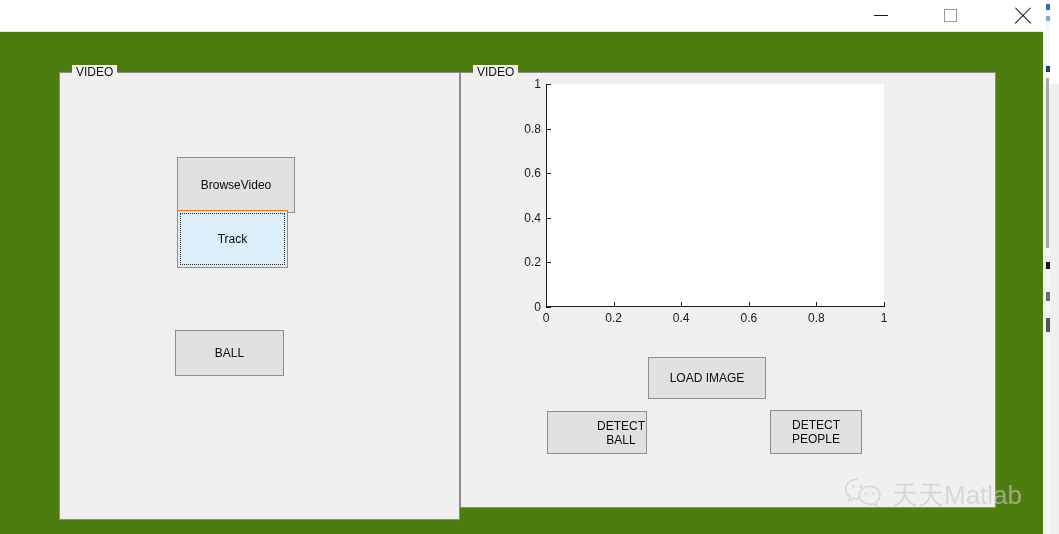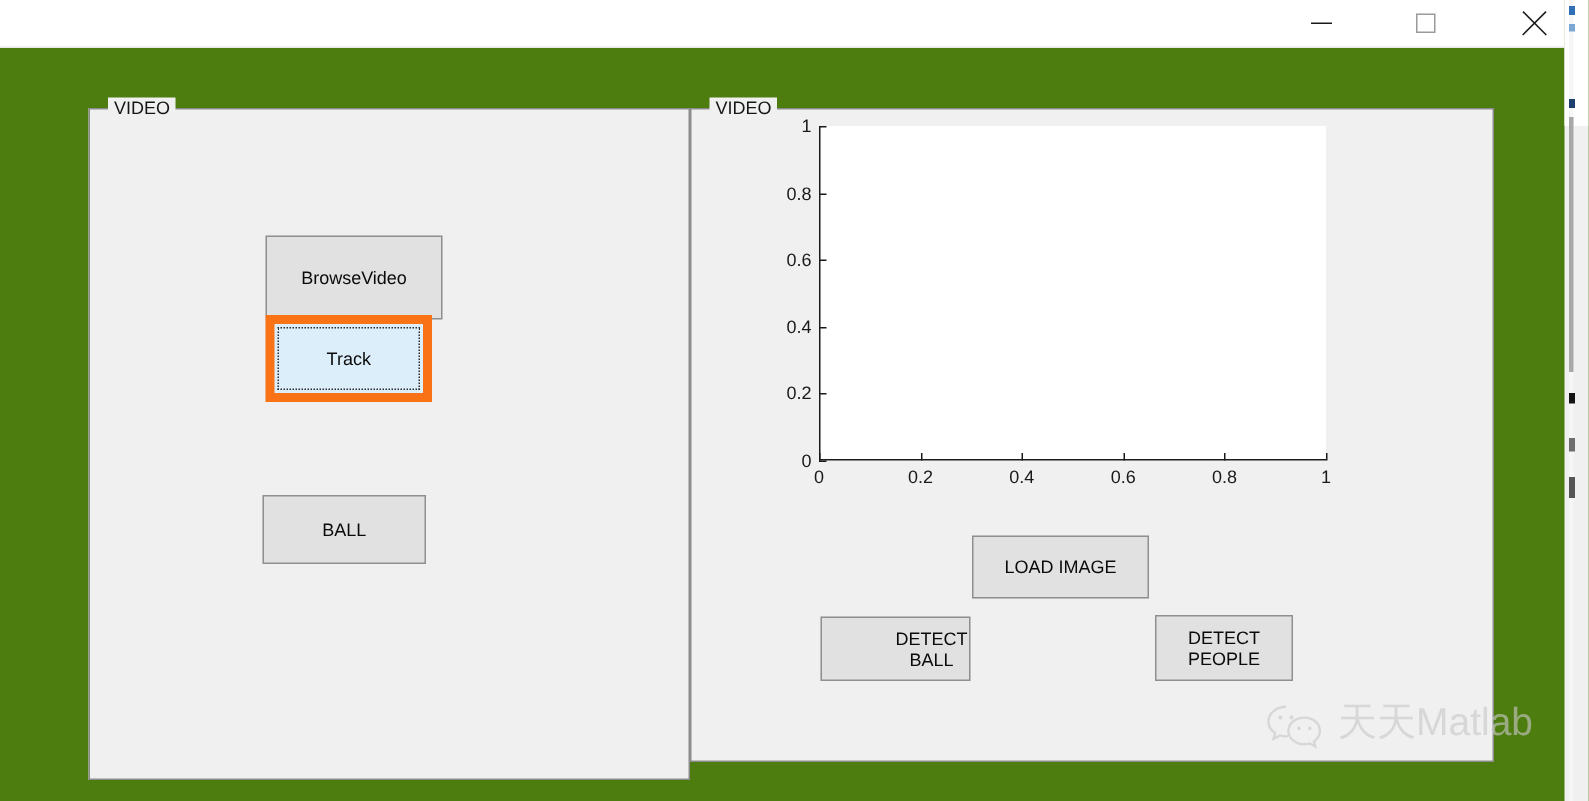--- a/index.html
+++ b/index.html
@@ -138,21 +138,21 @@
     text-align: center;
     padding: 0;
     cursor: default;
   }
   #btn-browse-video { left: 177px; top: 111px; width: 118px; height: 56px; margin-top: 46px; }
   #btn-exit         { left: 175px; top: 330px; width: 109px; height: 46px; }
 
   #btn-track {
     left: 177px; top: 210px; width: 111px; height: 58px;
     background: #ddeefb;
-    border: 6px solid #f97316;
+    border: 1px solid #f97316;
   }
   #btn-track .focus-ring {
     position: absolute;
     left: 2px; top: 2px; right: 2px; bottom: 2px;
     border: 1px dotted #2b2b2b;
     pointer-events: none;
   }
 
   #btn-load-image    { left: 648px; top: 357px; width: 118px; height: 42px; }
   #btn-detect-ball   { left: 547px; top: 411px; width: 100px; height: 43px; padding-left: 48px; }
@@ -188,21 +188,21 @@
   }
   .ticklabel-y { right: 100%; margin-right: 5px; transform: translateY(-50%); }
   .ticklabel-x { top: 100%; margin-top: 4px; transform: translateX(-50%); }
 
   
   #watermark {
     position: absolute;
     left: 843px; top: 468px;
     height: 40px;
     display: flex;
-    align-items: flex-start;
+    align-items: flex-end;
     gap: 9px;
     opacity: 0.62;
     pointer-events: none;
   }
   #watermark .wm-text {
     font-size: 26px;
     color: #c9c9c9;
     font-family: "Liberation Sans", sans-serif;
     letter-spacing: 0px;
     line-height: 1;

